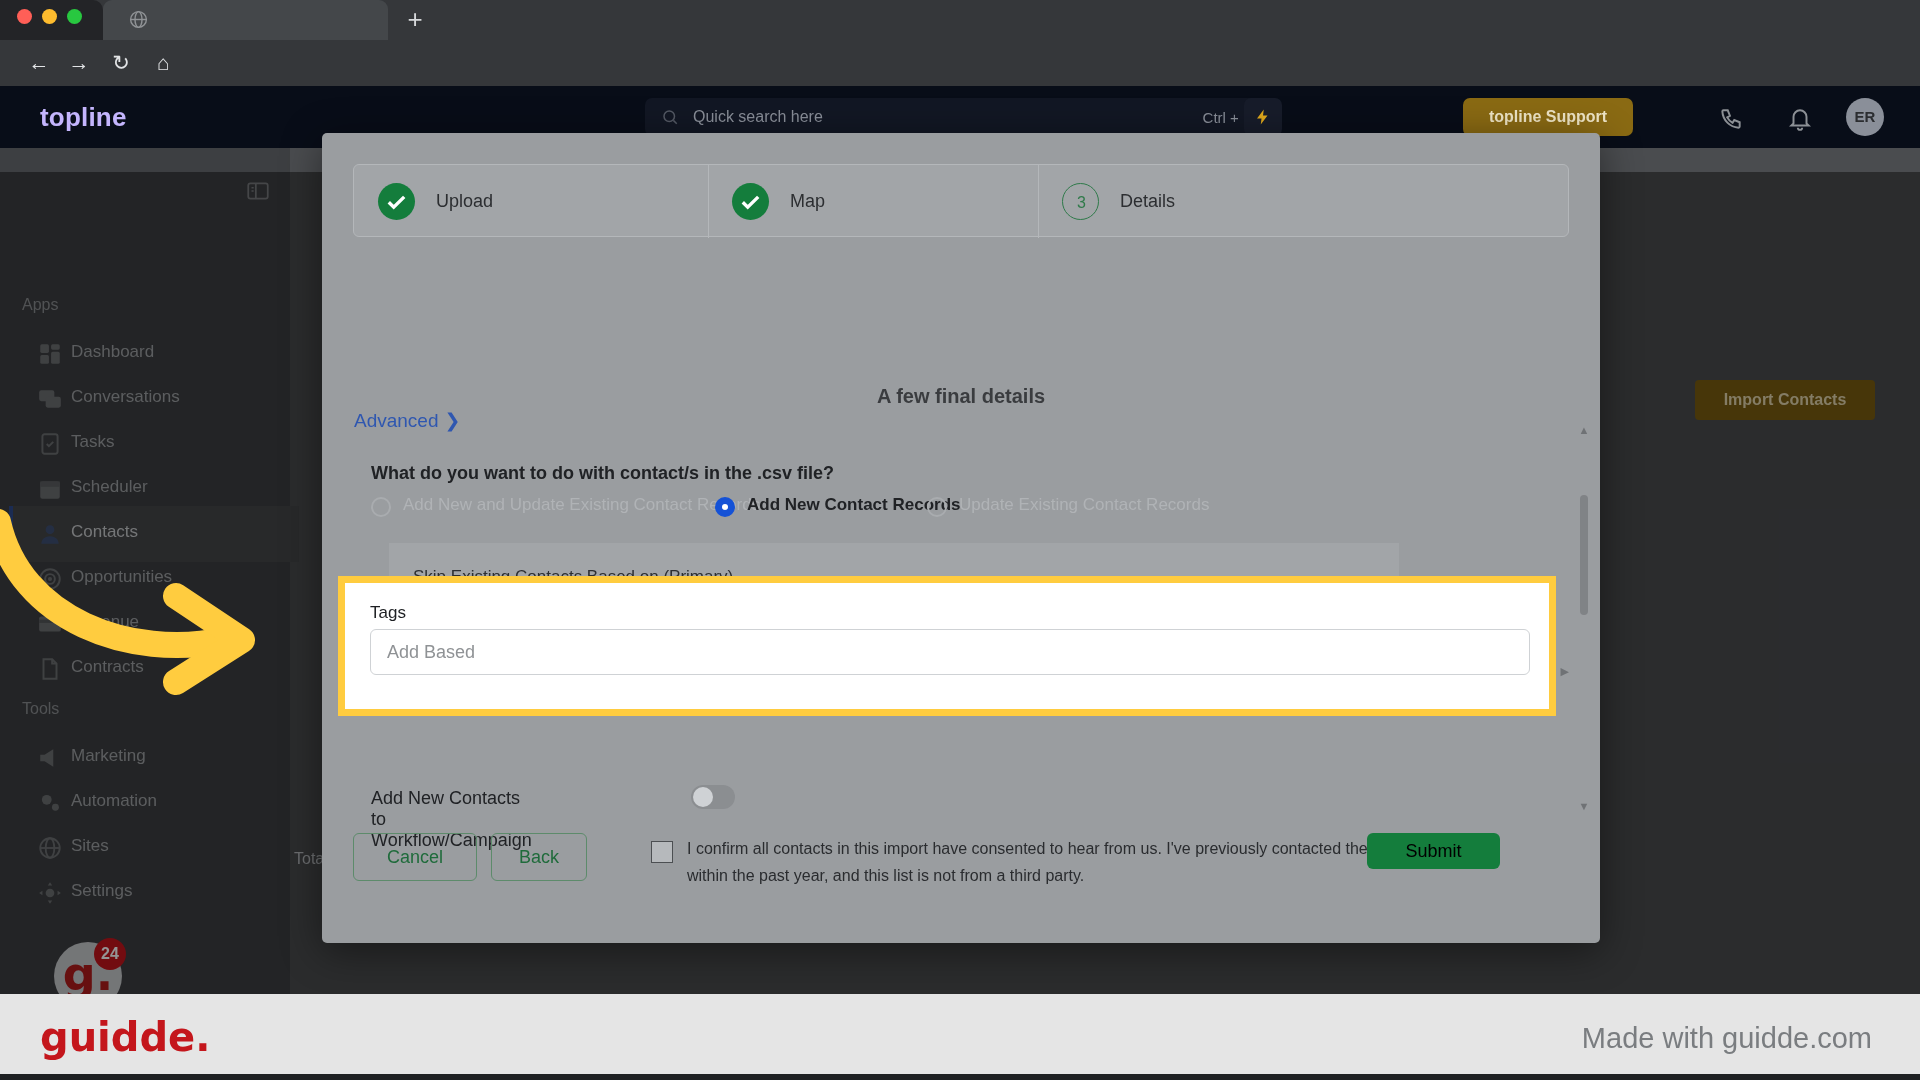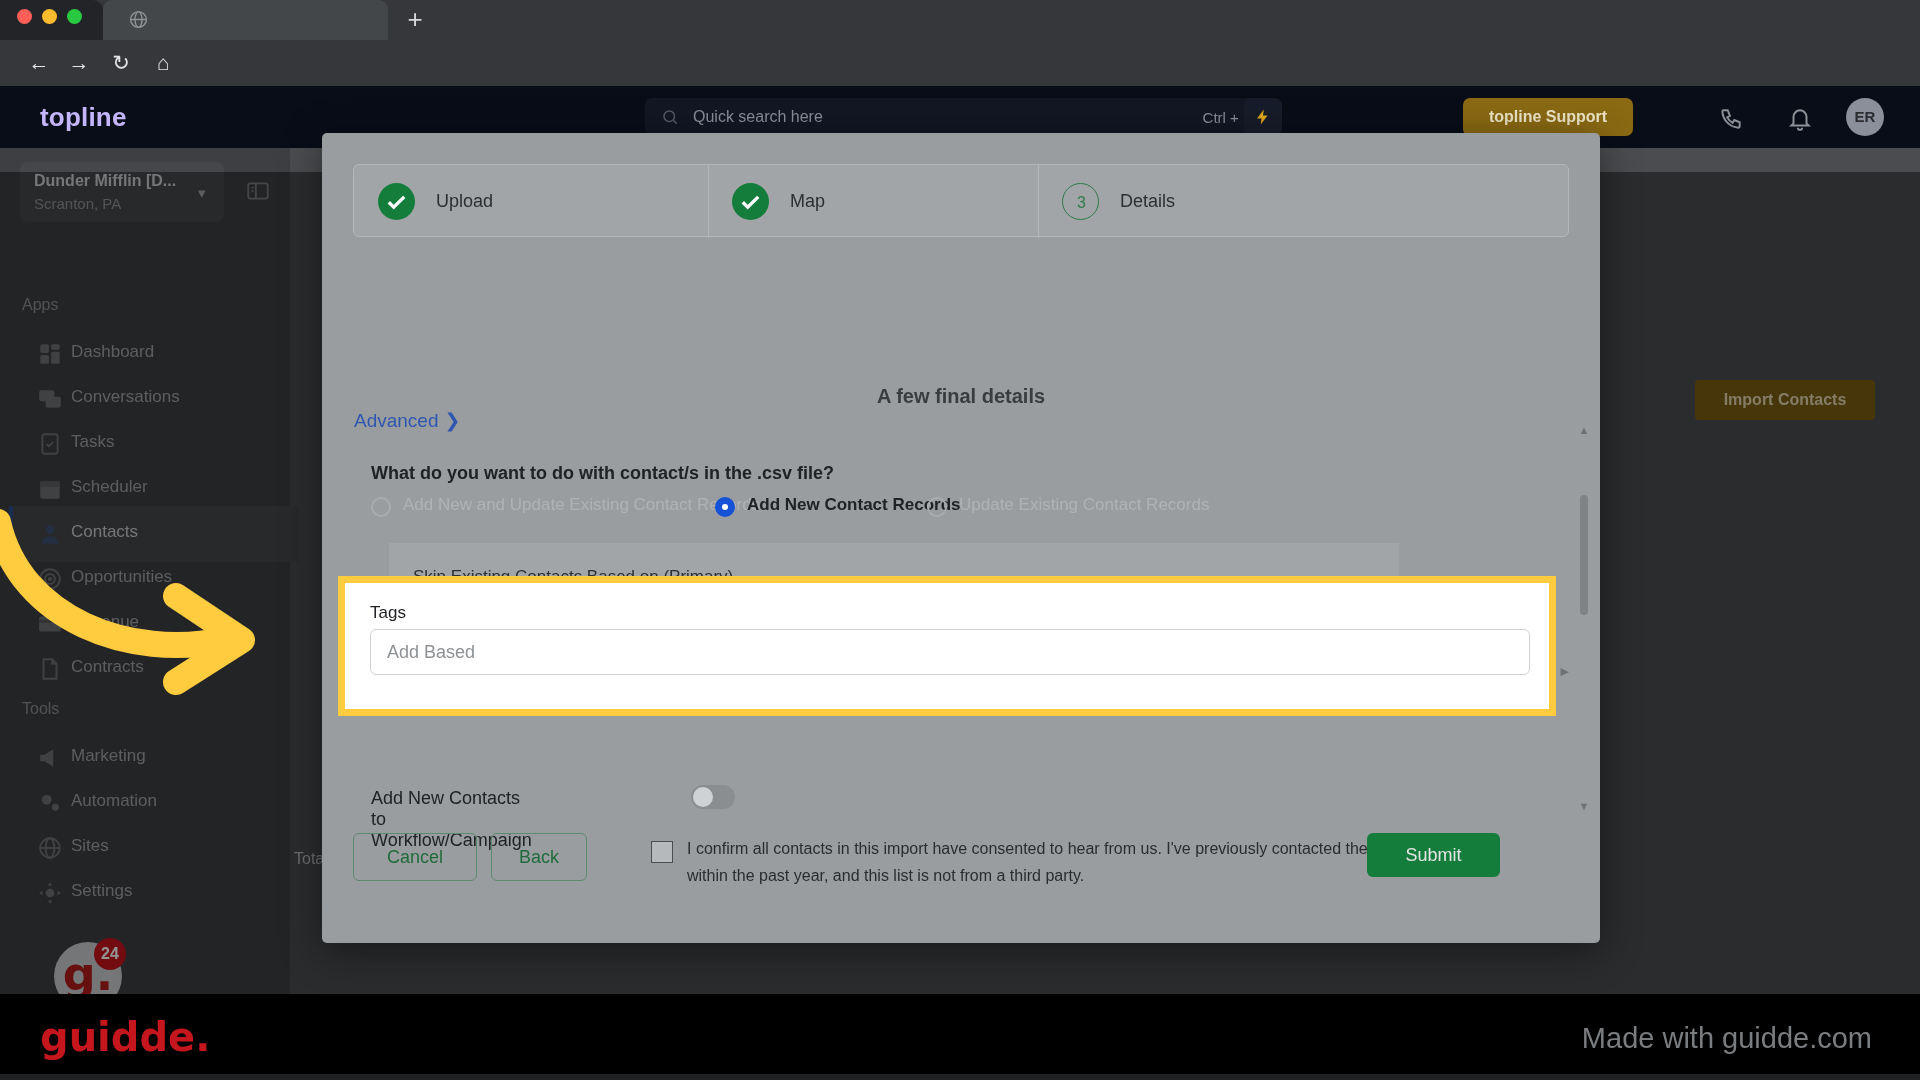--- a/index.html
+++ b/index.html
@@ -117,33 +117,33 @@
   .hscroll-l { position:absolute; left:0; top:0; color:#6f7275; font-size:11px; }
   .hscroll-r { position:absolute; right:0; top:0; color:#6f7275; font-size:11px; }
   .hscroll-line { position:absolute; left:16px; top:6px; right:16px; height:2px; background:#8e9194; }
 
   .modal-footer { position:absolute; left:0; top:686px; width:1278px; height:124px; }
   .btn-outline { position:absolute; top:14px; height:48px; border:1.5px solid #5d8b6b; border-radius:6px; color:#1f6b3b; font-size:18px; display:flex; align-items:center; justify-content:center; }
   .btn-cancel { left:31px; width:124px; }
   .btn-back { left:169px; width:96px; }
   .consent-check { position:absolute; left:329px; top:22px; width:22px; height:22px; border:1.6px solid #4c4f52; background:#b6b9bc; }
   .consent-text { position:absolute; left:365px; top:16px; width:700px; color:#2a2c2f; font-size:16px; line-height:27px; }
-  .btn-submit { position:absolute; left:1045px; top:14px; width:133px; height:44px; background:#147d3c; border-radius:6px; color:#e5e5e5; font-size:18px; display:flex; align-items:center; justify-content:center; }
+  .btn-submit { position:absolute; left:1045px; top:14px; width:133px; height:36px; background:#147d3c; border-radius:6px; color:#000000; font-size:18px; display:flex; align-items:center; justify-content:center; }
 
   
   .highlight { position:absolute; left:338px; top:576px; width:1218px; height:140px; background:#fff; border:7px solid #ffcc3f; }
   .tags-label { position:absolute; left:25px; top:20px; color:#1d1f22; font-size:17px; }
   .tags-input { position:absolute; left:25px; top:46px; width:1160px; height:46px; background:#fff; border:1px solid #cfd2d5; border-radius:6px; }
   .tags-ph { position:absolute; left:16px; top:12px; color:#8f9295; font-size:18px; }
 
   
   .arrow { position:absolute; left:-20px; top:500px; width:300px; height:200px; pointer-events:none; }
 
   
-  .guidde-footer { position:absolute; left:0; top:994px; width:1920px; height:80px; background:#000000; }
+  .guidde-footer { position:absolute; left:0; top:994px; width:1920px; height:80px; background:#e5e5e5; }
   .guidde-logo { position:absolute; left:40px; top:20px; color:#c4161c; font-size:40px; font-weight:700; font-family:"DejaVu Sans", sans-serif; }
   .guidde-made { position:absolute; right:48px; top:28px; color:#7a7d80; font-size:29px; }
 </style>
 </head>
 <body>
 
 <div class="screen">
 
   <div class="browser-chrome">
     <div class="tabstrip">
@@ -202,25 +202,20 @@
       <div class="pager-box" style="left:996px; top:709px; width:128px; height:30px; background:#8a6a13; border:none;"></div>
 
       <div class="pager" style="left:4px; top:702px;">Total 59 records | 1 of 3 Pages</div>
       <div class="pager-box" style="left:1000px; top:700px; width:24px; height:34px; background:#8a6a13; color:#efe5c6; border:none;">1</div>
       <div class="pager-box" style="left:1040px; top:700px;">chevron-right-icon</div>
       <div class="pager" style="left:1098px; top:704px;">Page Size: 20</div>
       <div class="pager" style="left:1255px; top:704px;">▾</div>
     </div>
 
     <div class="sidebar">
-      <div class="org-card">
-        <div class="org-name">Dunder Mifflin [D...</div>
-        <div class="org-sub">Scranton, PA</div>
-        <div class="org-chev">▾</div>
-      </div>
       <svg class="panel-toggle" viewBox="0 0 24 24" fill="none" stroke="#9ea1a4" stroke-width="1.6">
         <rect x="3" y="5" width="18" height="14" rx="2"></rect>
           <path d="M10 5v14"></path>
           <path d="M6 9h2M6 12h2"></path>
       </svg>
 
       <div class="nav-section" style="top:148px;">Apps</div>
 
       <div class="nav-item" style="top:178px;">
         <svg class="nav-ico" viewBox="0 0 24 24" fill="#9ea1a4">

